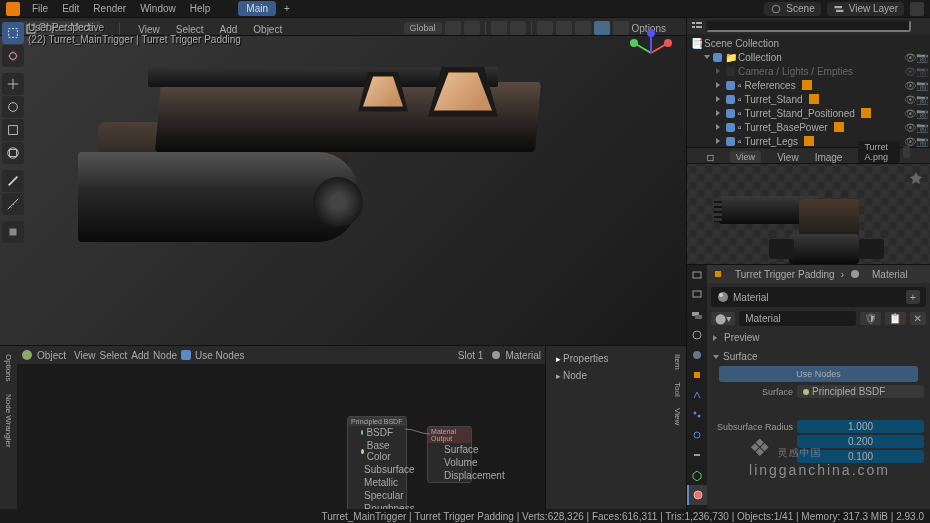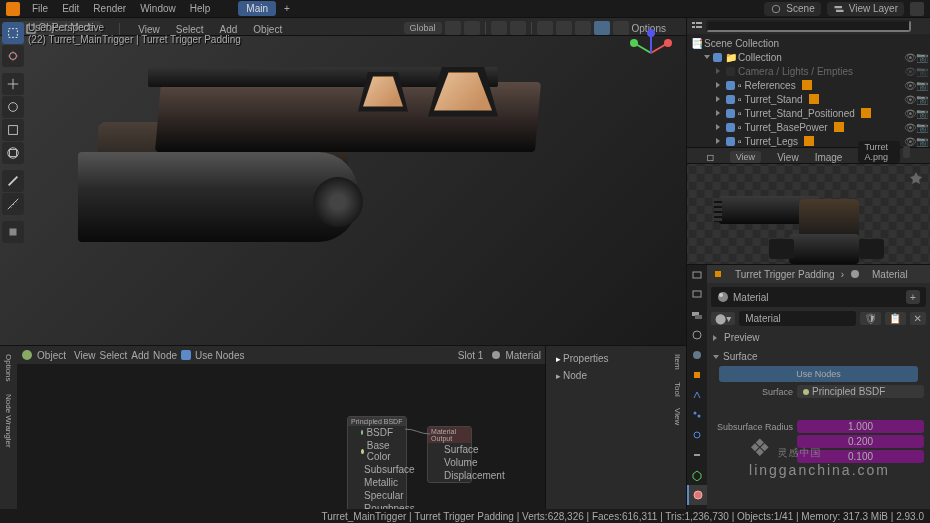--- a/index.html
+++ b/index.html
@@ -78,21 +78,21 @@
 .prop-header{height:18px;background:#323232;display:flex;align-items:center;padding:0 6px;gap:6px;font-size:9px}
 .prop-header .crumb{display:flex;align-items:center;gap:12px}
 .mat-slot{background:#1a1a1a;margin:4px;padding:3px 6px;border-radius:3px;display:flex;align-items:center;gap:4px;font-size:9px}
 .mat-slot .plus{margin-left:auto;width:14px;height:14px;background:#383838;border-radius:3px;display:flex;align-items:center;justify-content:center}
 .prop-section{padding:2px 6px}
 .prop-section .sh{display:flex;align-items:center;gap:4px;padding:2px 0;font-size:9px;cursor:pointer}
 .prop-row{display:flex;align-items:center;padding:1px 0;gap:4px;font-size:9px}
 .prop-row .lbl{width:80px;text-align:right;font-size:9px;color:#999}
 .prop-row .val{flex:1;background:#383838;padding:1px 6px;border-radius:3px;font-size:9px;display:flex;align-items:center;gap:3px}
 .prop-row .dot{width:6px;height:6px;border-radius:50%;background:#b0c080}
-.prop-row .numval{flex:1;background:#701a75;padding:1px 6px;border-radius:3px;text-align:center}
+.prop-row .numval{flex:1;background:#0c4a6e;padding:1px 6px;border-radius:3px;text-align:center}
 .use-nodes{background:#3a5a7a;padding:3px;text-align:center;margin:2px 6px;border-radius:3px;font-size:9px;cursor:pointer}
 .watermark{position:absolute;bottom:45px;right:40px;pointer-events:none;opacity:0.6}
 .watermark .logo-txt{font-size:18px;color:#eee;letter-spacing:1px}
 .watermark .logo-sub{font-size:14px;color:#ccc;letter-spacing:2px}
 .statusbar{position:absolute;bottom:0;left:0;right:0;height:14px;background:#1a1a1a;display:flex;align-items:center;padding:0 6px;font-size:8px;color:#777}
 .statusbar .right{margin-left:auto}
 .cb{width:10px;height:10px;background:#383838;border-radius:2px;display:inline-block}
 .cb.on{background:#5a8ac8}
 .ne-tool-r{width:18px;background:#2a2a2a;display:flex;flex-direction:column;align-items:center;padding-top:4px;gap:4px}
 .ne-tool-r span{writing-mode:vertical-rl;font-size:8px;padding:4px 0}

